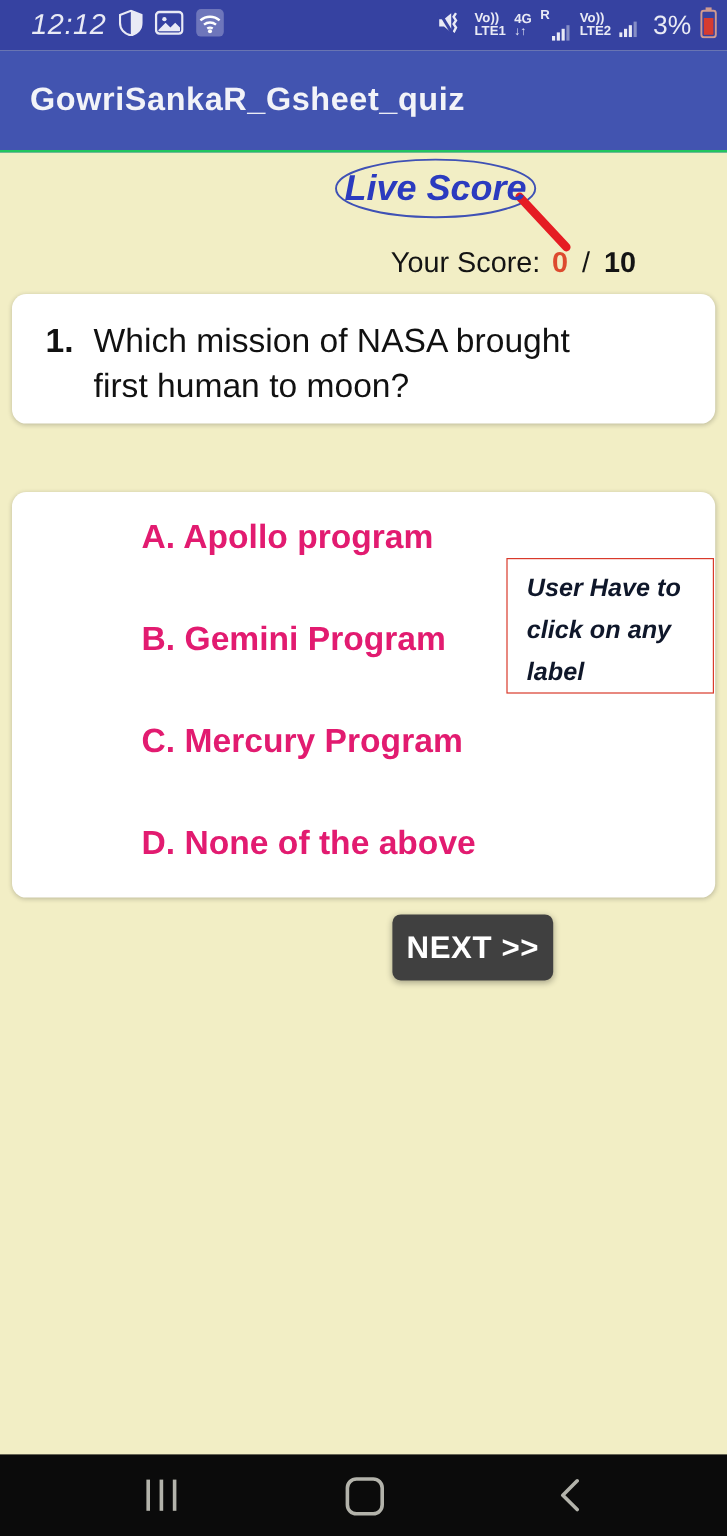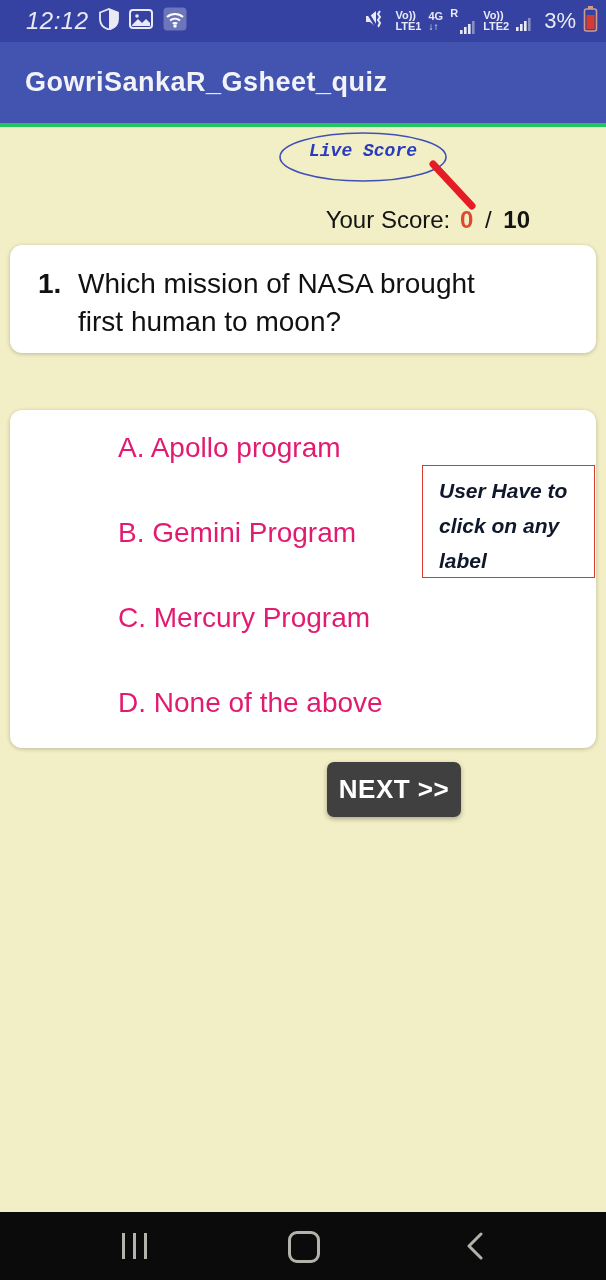--- a/index.html
+++ b/index.html
@@ -16,47 +16,47 @@
   .sb-stack{display:flex;flex-direction:column;align-items:flex-start;
     font-size:11px;line-height:11px;font-weight:bold;letter-spacing:0;}
   .sb-stack .arrows{font-size:10px;line-height:10px;}
   .sb-cell{display:flex;align-items:flex-end;gap:2px;height:26px;}
   .sb-cell .r-txt{font-size:11px;font-weight:bold;align-self:flex-start;line-height:11px;}
   .sb-pct{font-size:22px;margin-left:5px;}
 
   
   .app-bar{position:absolute;top:42px;left:0;width:606px;height:85px;
     background:#4254b0;display:flex;align-items:center;
-    border-bottom:4px solid #22c55e;box-sizing:border-box;}
+    border-bottom:2px solid #22c55e;box-sizing:border-box;}
   .app-title{color:#f2f3f8;font-size:27px;font-weight:bold;margin-left:25px;letter-spacing:0.5px;}
 
   
   .annot-svg{position:absolute;left:260px;top:128px;width:240px;height:95px;}
   .live-score-label{position:absolute;left:281px;top:141px;width:164px;text-align:center;
-    font-style:italic;font-weight:bold;font-size:18px;color:#2b3bbf;font-family:Liberation Mono, monospace;}
+    font-style:italic;font-weight:bold;font-size:30px;color:#2b3bbf;}
 
   
   .score-row{position:absolute;top:206px;left:0;width:530px;text-align:right;
     font-size:24px;color:#141414;}
   .score-row .val{color:#dd4a2e;font-weight:bold;padding:0 3px;}
   .score-row .sep{padding:0 2px;}
   .score-row .total{font-weight:bold;padding-left:3px;}
 
   
   .question-card{position:absolute;left:10px;top:245px;width:586px;height:108px;
     background:#fff;border-radius:12px;box-shadow:0 1px 4px rgba(0,0,0,0.22);
     box-sizing:border-box;padding:20px 16px 0 28px;display:flex;}
   .q-number{font-size:28px;font-weight:bold;color:#111;width:40px;line-height:38px;}
   .q-text{font-size:28px;font-weight:normal;color:#111;line-height:38px;}
 
   
   .answer-card{position:absolute;left:10px;top:410px;width:586px;height:338px;
     background:#fff;border-radius:12px;box-shadow:0 1px 4px rgba(0,0,0,0.22);
     box-sizing:border-box;padding:24px 0 0 108px;}
-  .option{font-size:28px;font-weight:normal;color:#e21b70;line-height:28px;
+  .option{font-size:28px;font-weight:bold;color:#e21b70;line-height:28px;
     margin-bottom:57px;cursor:pointer;white-space:nowrap;}
 
   
   .note-box{position:absolute;left:422px;top:465px;width:173px;height:113px;
     background:#fff;border:1px solid #d93a2b;box-sizing:border-box;
     padding:7px 0 0 16px;font-style:italic;font-weight:bold;font-size:21px;
     color:#0f172a;line-height:35px;}
   .note-box div{white-space:nowrap;}
 
   

